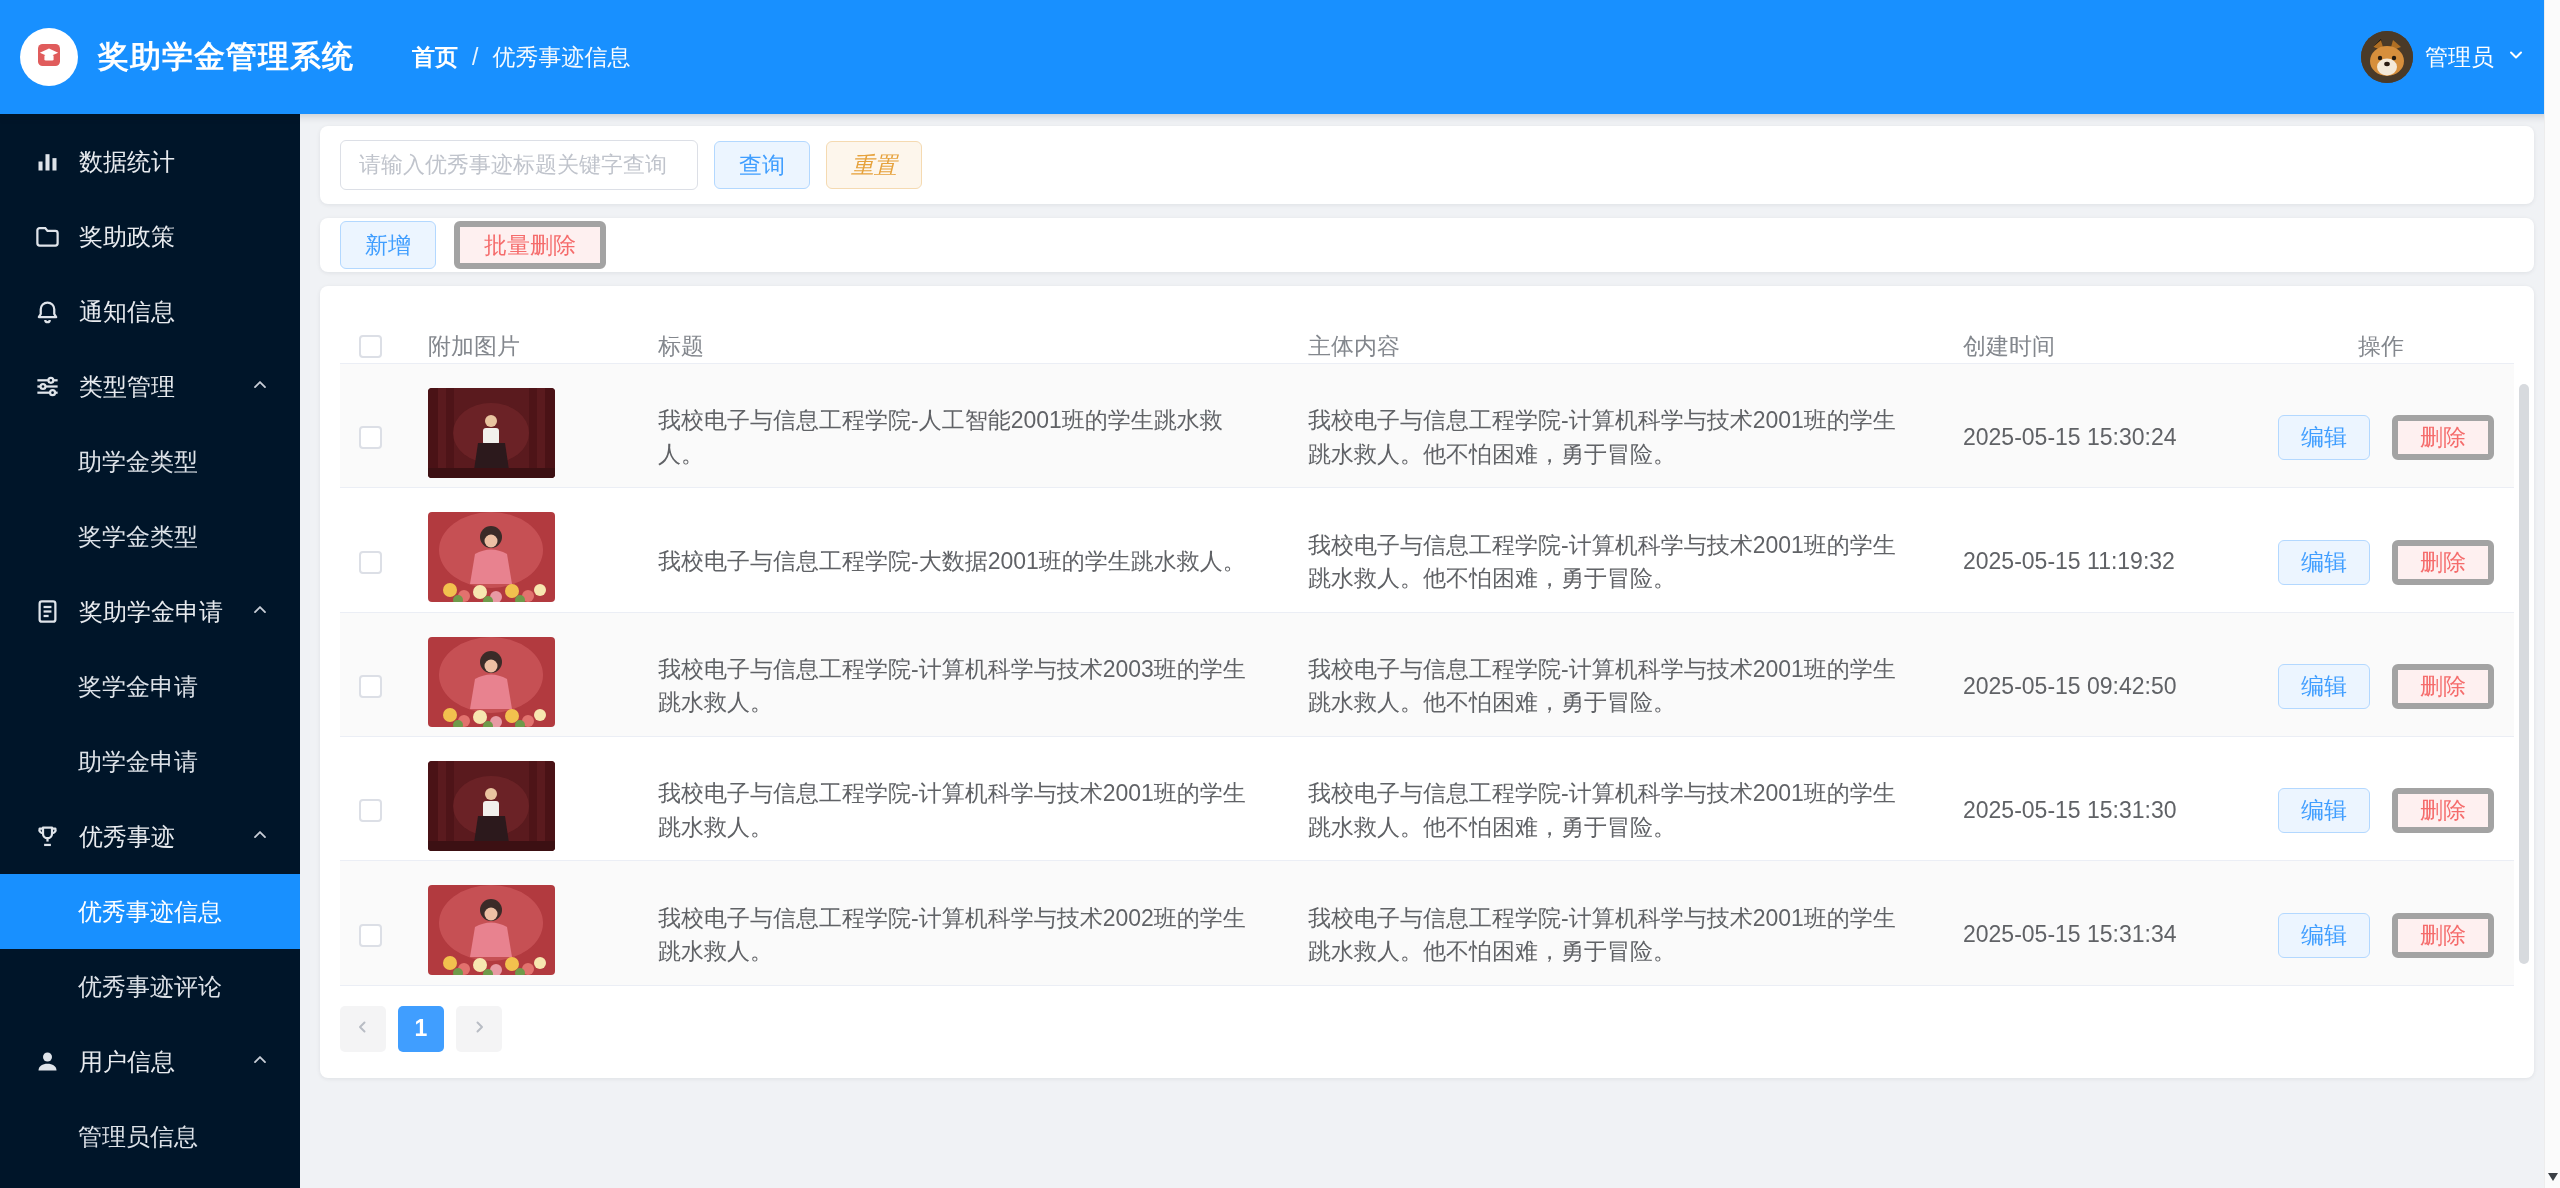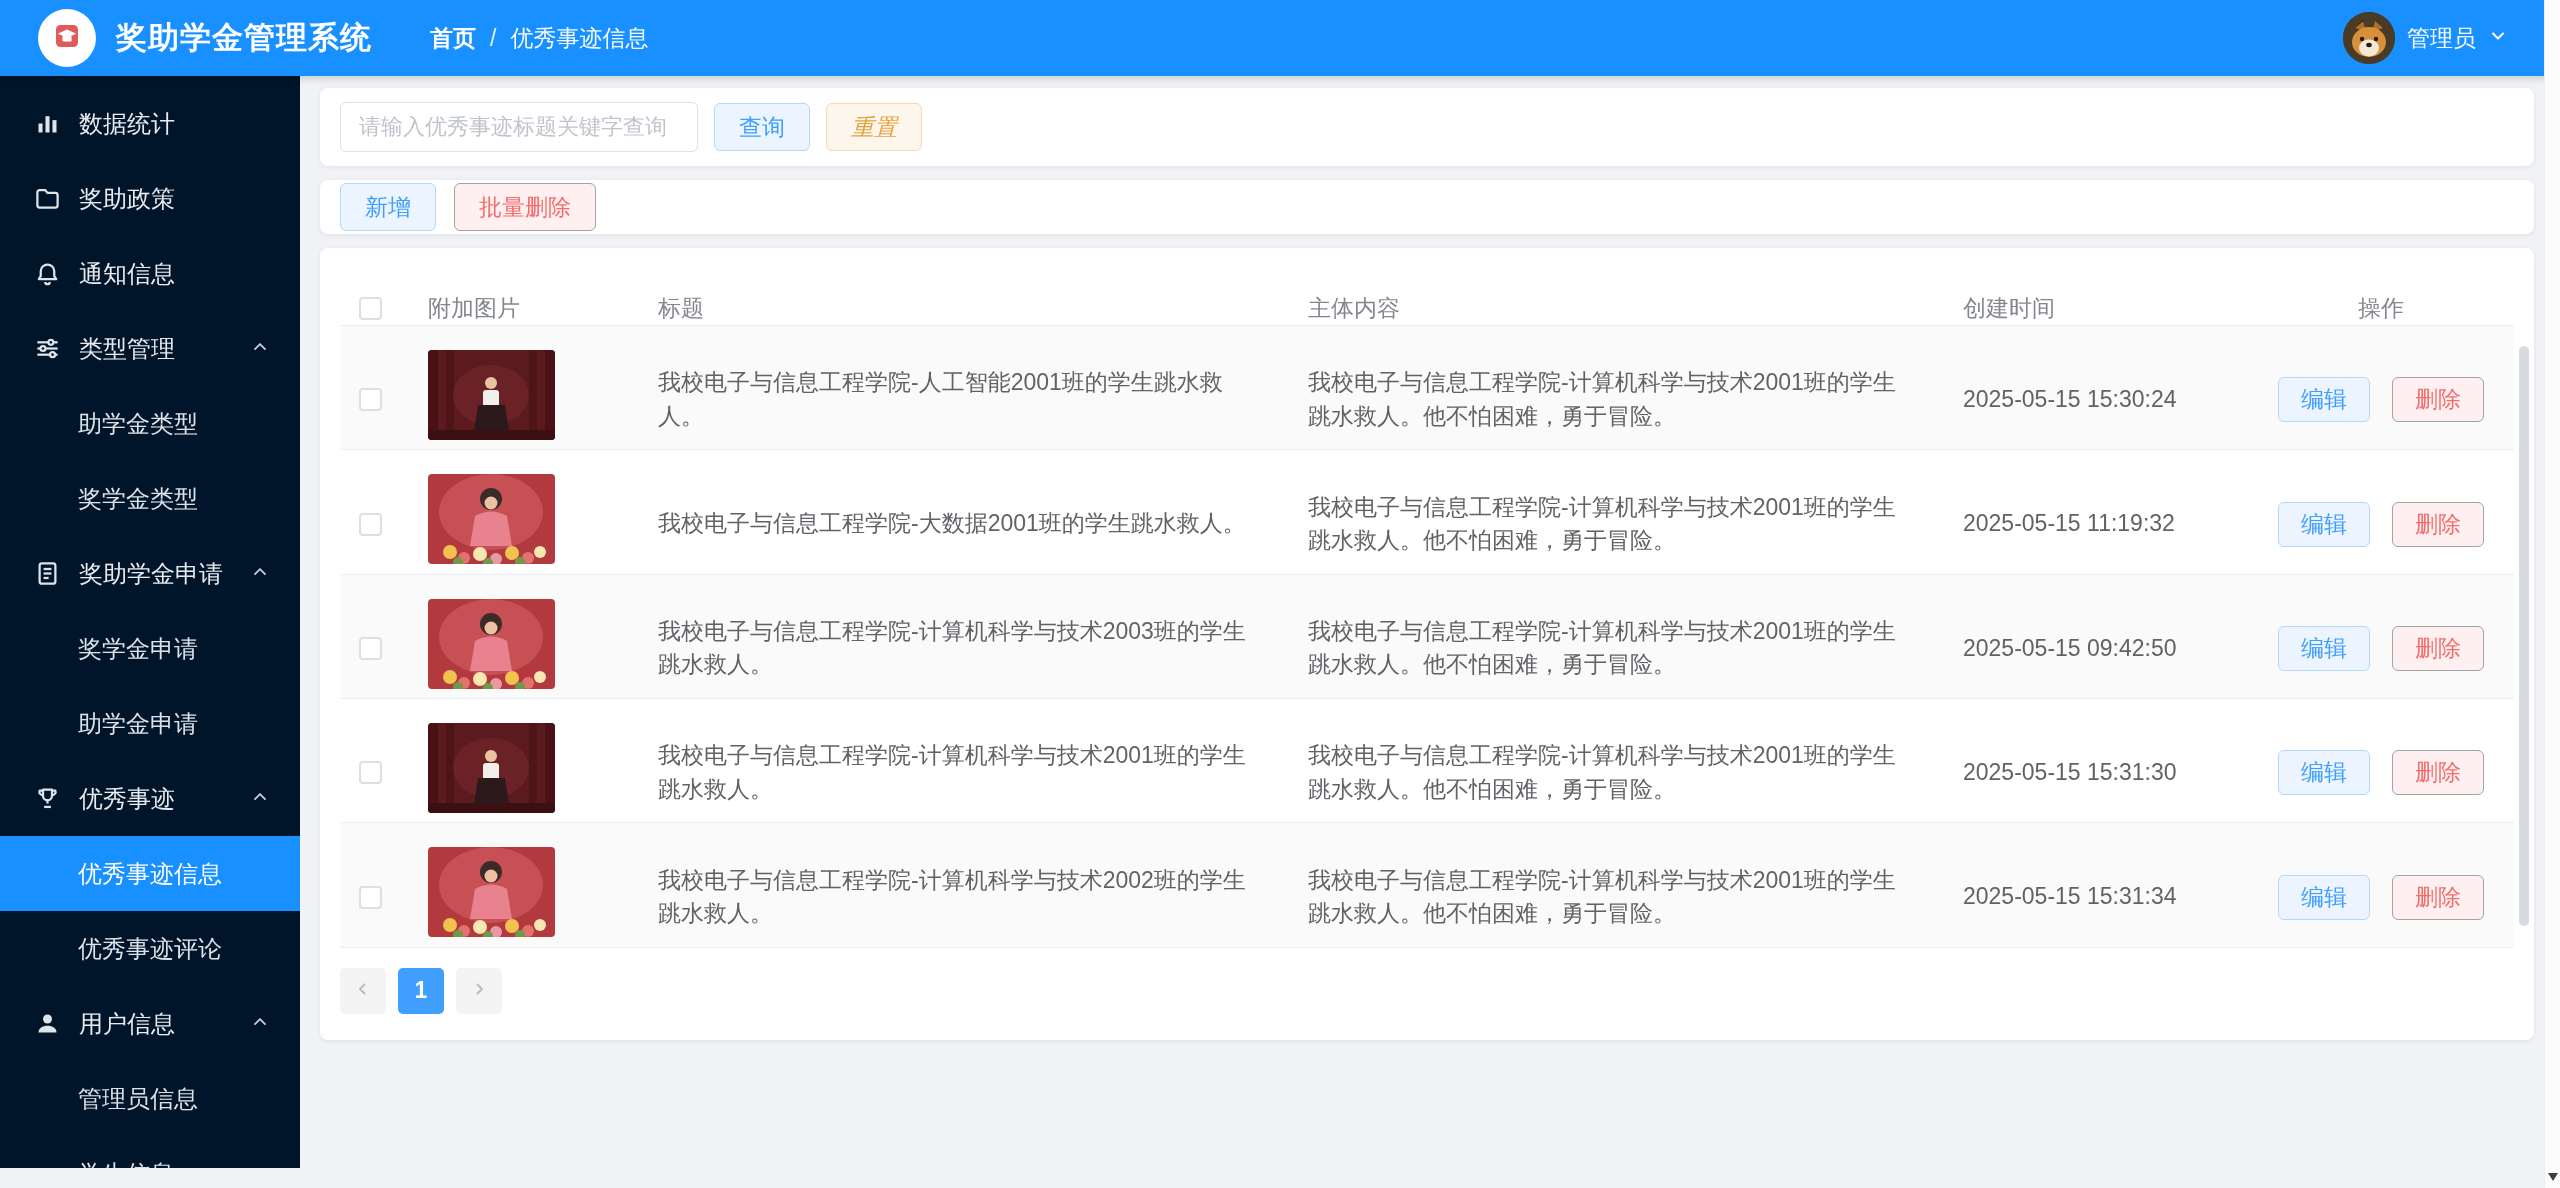--- a/index.html
+++ b/index.html
@@ -3,22 +3,22 @@
 <meta charset="utf-8">
 <style>
   * { margin:0; padding:0; box-sizing:border-box; }
   html,body { width:2560px; height:1188px; overflow:hidden; }
   body {
     font-family:"Liberation Sans","DejaVu Sans",sans-serif;
     background:#f0f2f5; color:#606266; position:relative;
   }
   
   .app-header {
-    height:76px; background:#1890ff; display:flex; align-items:center;
-    padding:0 38px; box-shadow:0 2px 8px rgba(0,21,41,.18); position:relative; z-index:10;
+    height:114px; background:#1890ff; display:flex; align-items:center;
+    padding:0 20px; box-shadow:0 2px 8px rgba(0,21,41,.18); position:relative; z-index:10;
   }
   .logo-badge {
     width:58px; height:58px; border-radius:50%; background:#fff;
     border:3px solid rgba(255,255,255,.95); display:flex; align-items:center; justify-content:center;
     flex:0 0 auto;
   }
   .app-title { color:#fff; font-size:31px; font-weight:bold; margin-left:20px; letter-spacing:1px; white-space:nowrap; }
   .breadcrumb { display:flex; align-items:center; gap:14px; margin-left:58px; font-size:23px; color:#fff; }
   .breadcrumb .bc-home { font-weight:bold; cursor:pointer; }
   .breadcrumb .bc-sep { color:rgba(255,255,255,.9); }
@@ -53,21 +53,21 @@
     font-family:"Liberation Sans","DejaVu Sans",sans-serif;
   }
   .search-input::placeholder { color:#c0c4cc; }
   .btn {
     border-radius:6px; font-size:23px; cursor:pointer; white-space:nowrap;
     font-family:"Liberation Sans","DejaVu Sans",sans-serif;
   }
   .btn-std { height:48px; padding:0 24px; }
   .btn-primary-plain { background:#ecf5ff; border:1px solid #b3d8ff; color:#409eff; }
   .btn-warning-plain { background:#fdf6ec; border:1px solid #f5dab1; color:#e6a23c;font-style:italic; }
-  .btn-danger-plain  { background:#fef0f0; border:1px solid #a3a3a3; color:#f56c6c; }
+  .btn-danger-plain  { background:#fef0f0; border:6px solid #a3a3a3; color:#f56c6c; }
   .actions-card { padding:3px 20px; display:flex; align-items:center; gap:18px; }
   
   .table-card { padding:20px 20px 26px; position:relative; }
   .thead, .trow {
     display:grid;
     grid-template-columns:60px 230px 650px 655px 310px 1fr;
     align-items:center;
   }
   .thead { height:58px; border-bottom:1px solid #ebeef5; color:#83878d; font-size:23px; font-weight:500; }
   .trow  { min-height:115px; border-bottom:1px solid #ebeef5; font-size:23px; color:#606266; }

